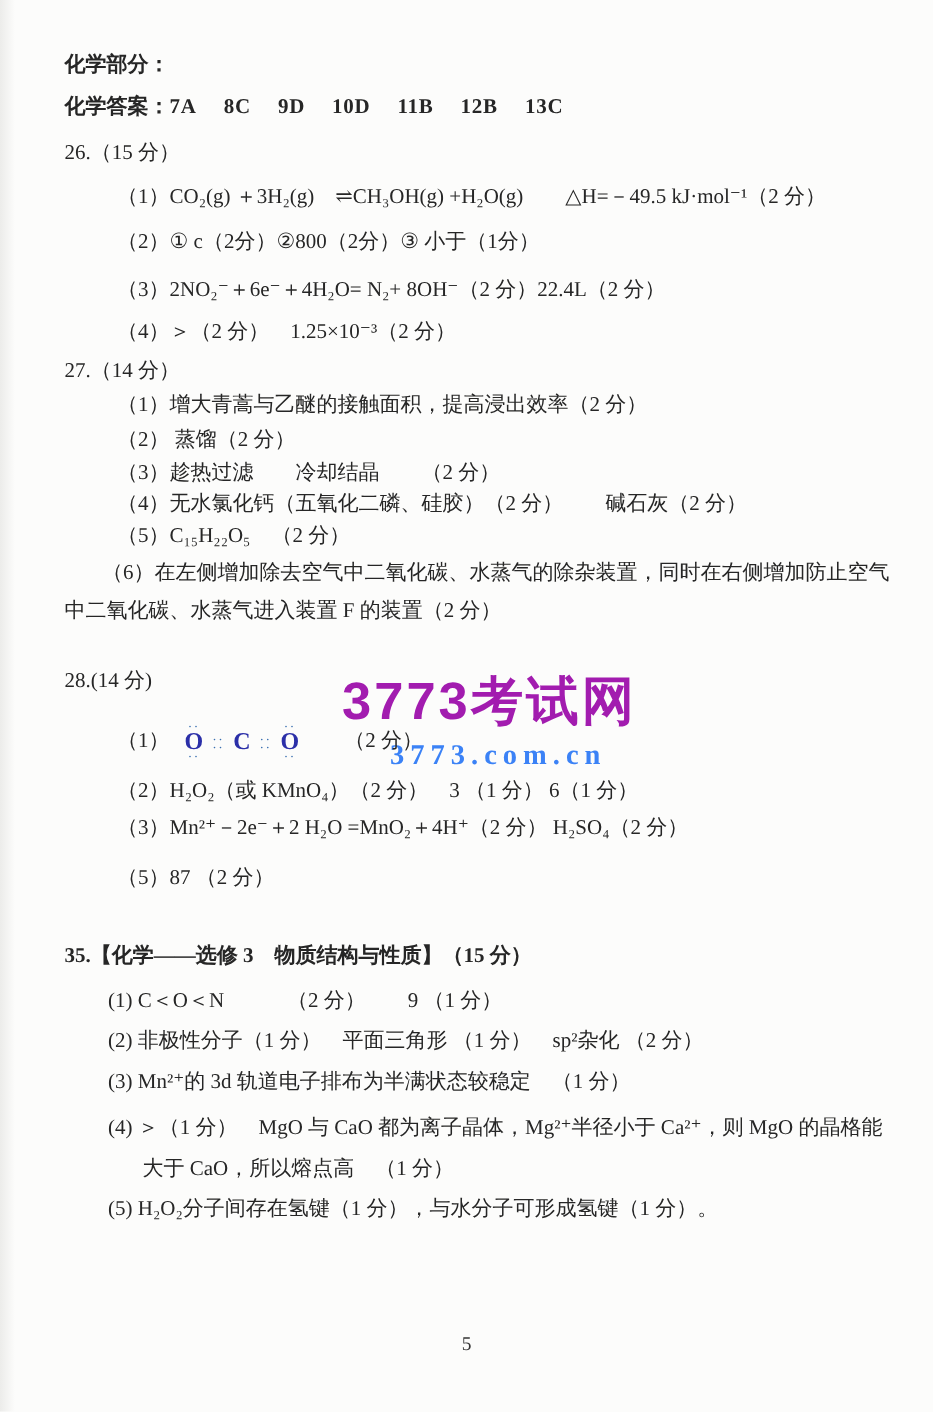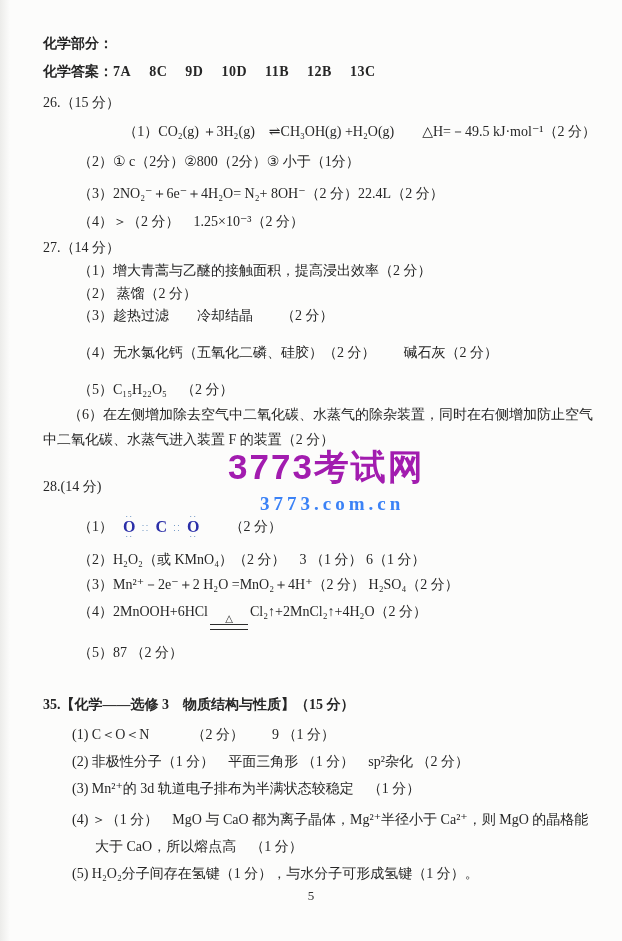--- a/index.html
+++ b/index.html
@@ -11,23 +11,23 @@
   }
   .page{position:relative;width:622px;height:941px;z-index:1;}
   .doc{position:relative;padding:33px 26px 0 43px;z-index:1;}
   .ln{line-height:21px;white-space:normal;}
   .bold{font-weight:bold;}
   .answers-row{margin-top:7px;display:flex;gap:0;}
   .answers-row .lbl{font-weight:bold;}
   .answers-row .ans{margin-right:18px;font-weight:bold;letter-spacing:.5px;}
   .t26{margin-top:10px;}
   .sub{margin-left:35px;}
-  .m8{margin-top:8px;text-align:right;} .m9{margin-top:9px;} .m11{margin-top:11px;}
+  .m8{margin-top:8px;} .m9{margin-top:9px;} .m11{margin-top:11px;}
   .m7{margin-top:7px;} .m5{margin-top:5px;} .m2{margin-top:2px;}
-  .m1{margin-top:1px;} .m0{margin-top:16px;}
+  .m1{margin-top:1px;} .m0{margin-top:0;}
   .p276{margin-top:2px;text-indent:25px;line-height:25px;max-width:552px;}
   .t28{margin-top:24px;}
   .row28-1{margin-top:10px;display:flex;align-items:center;height:38px;}
   .m4{margin-top:4px;} .m12{margin-top:12px;} .m31{margin-top:31px;}
   .m6{margin-top:6px;} .m3{margin-top:3px;}
   .s35{margin-left:29px;}
   .hang35{margin-left:52px;text-indent:-23px;line-height:27px;max-width:525px;}
   
   .lewis{display:inline-flex;align-items:center;margin:0 14px 0 10px;color:#2b2fa8;}
   .atom{display:inline-flex;flex-direction:column;align-items:center;}
@@ -112,26 +112,20 @@
           <span class="sym">O</span>
           <span class="pr">··</span>
         </span>
       </span>
       <span class="scgap">（2 分）</span>
     </div>
 
     <div class="ln sub m4">（2）H₂O₂（或 KMnO₄）（2 分）　3 （1 分） 6（1 分）</div>
     <div class="ln sub m4">（3）Mn²⁺－2e⁻＋2 H₂O =MnO₂＋4H⁺（2 分） H₂SO₄（2 分）</div>
 
-    <div class="ln sub m6">
-      <span>（4）2MnOOH+6HCl</span><span class="overset">
-          <span class="ov">△</span>
-          <span class="dbl"></span>
-        </span><span>Cl₂↑+2MnCl₂↑+4H₂O（2 分）</span>
-    </div>
 
     <div class="ln sub m12">（5）87 （2 分）</div>
 
     <div class="ln bold m31">35.【化学——选修 3　物质结构与性质】（15 分）</div>
     <div class="ln s35 m9">(1) C＜O＜N　　　（2 分）　　9 （1 分）</div>
     <div class="ln s35 m6">(2) 非极性分子（1 分）　平面三角形 （1 分）　sp²杂化 （2 分）</div>
     <div class="ln s35 m6">(3) Mn²⁺的 3d 轨道电子排布为半满状态较稳定　（1 分）</div>
     <div class="ln hang35 m7">(4) ＞（1 分）　MgO 与 CaO 都为离子晶体，Mg²⁺半径小于 Ca²⁺，则 MgO 的晶格能大于 CaO，所以熔点高　（1 分）</div>
     <div class="ln s35 m3">(5) H₂O₂分子间存在氢键（1 分），与水分子可形成氢键（1 分）。</div>
 

